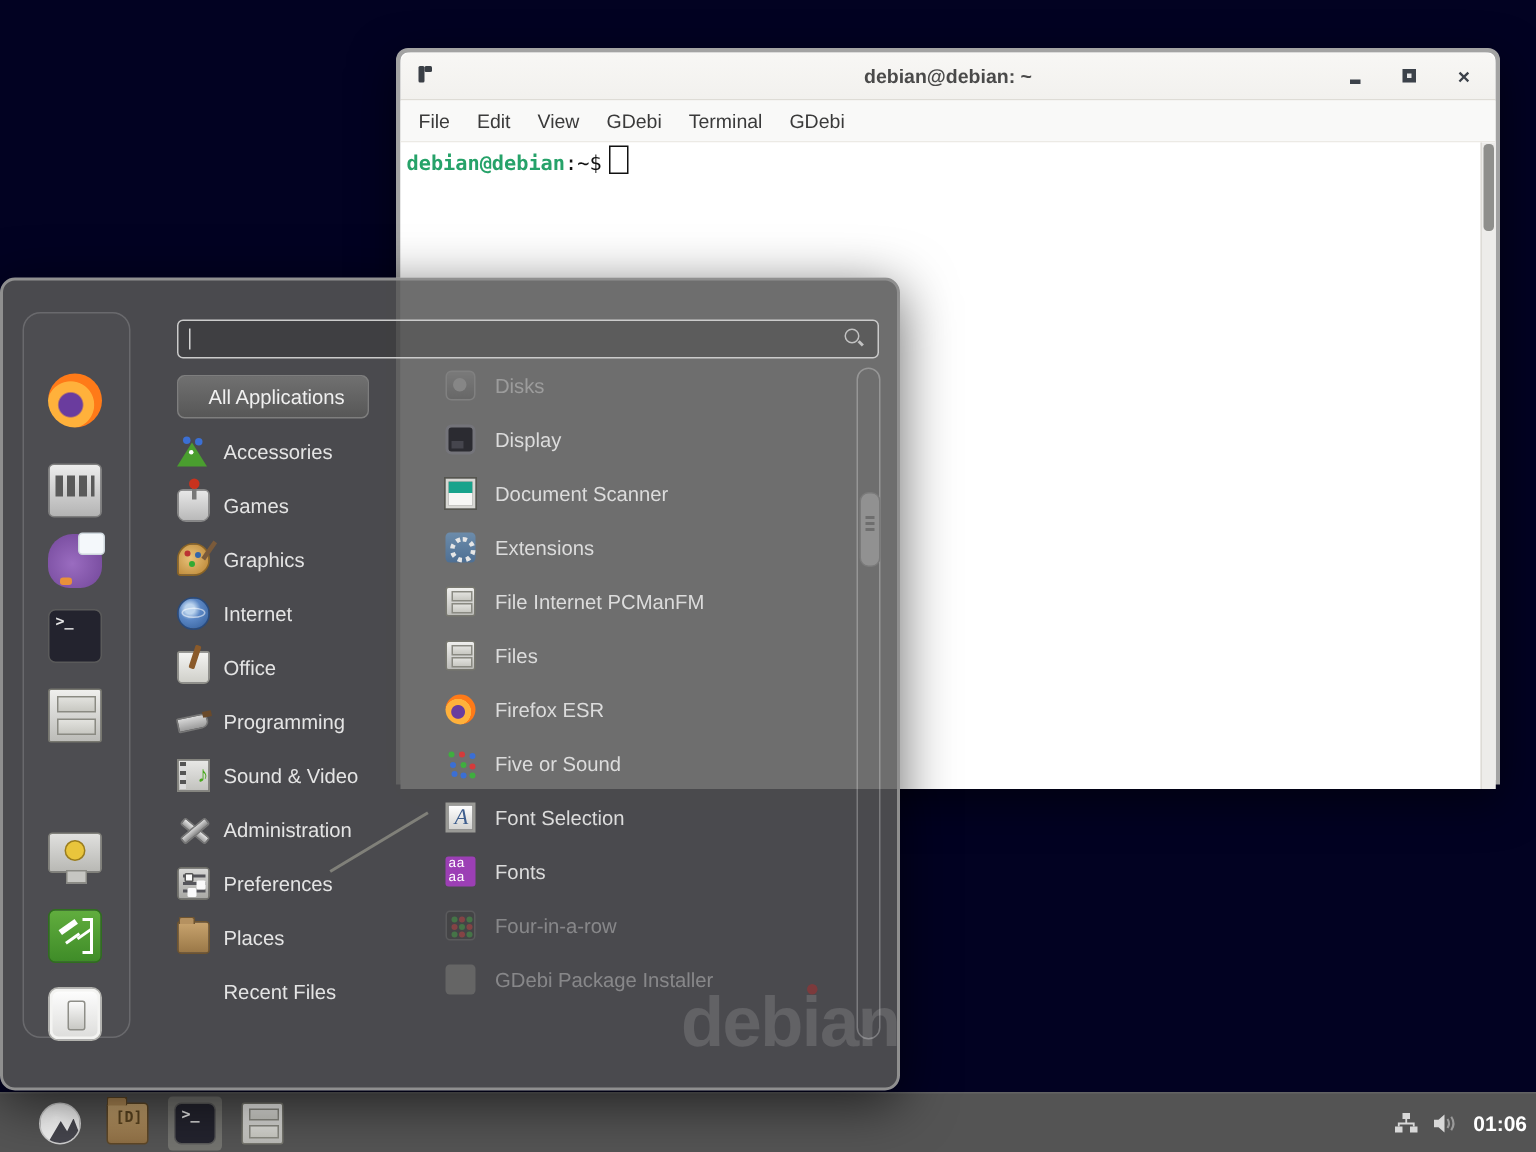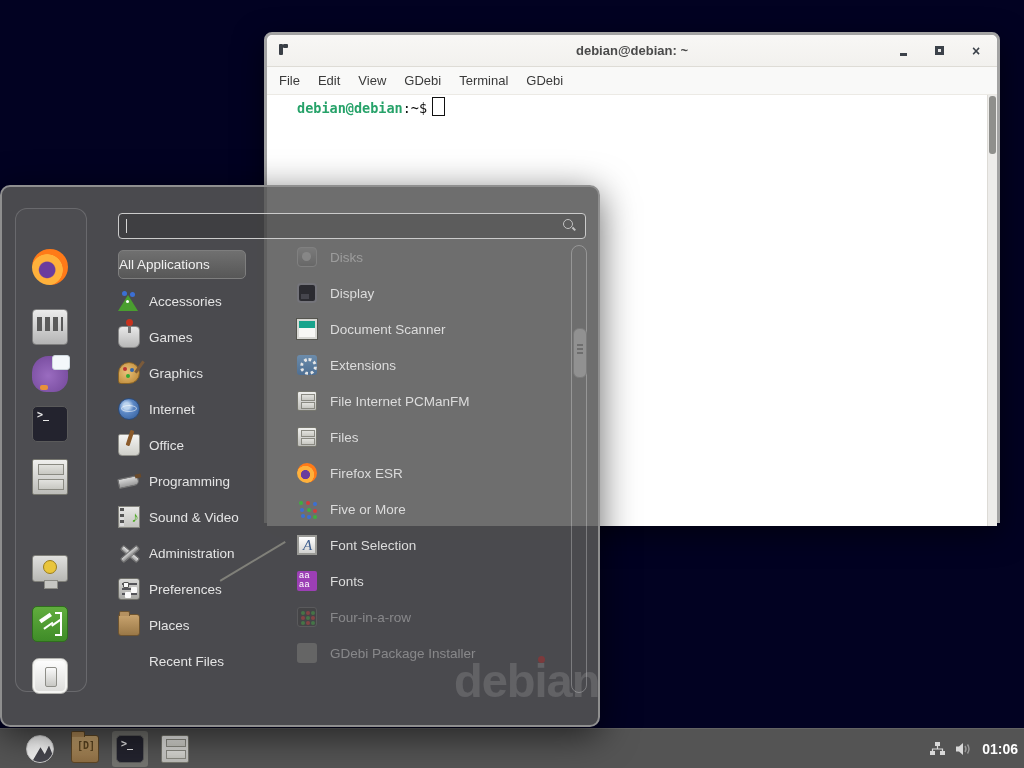--- a/index.html
+++ b/index.html
@@ -30,21 +30,21 @@
   .wbtn-min::before { content:""; position:absolute; left:3px; bottom:2px; width:7px; height:3px; background:#3c424a; }
   .wbtn-max::before { content:""; position:absolute; left:2px; top:2px; width:9px; height:9px; border:3px solid #3c424a; box-sizing:border-box; background:#e8e8e8; }
   .wbtn-close { font-size:14px; font-weight:bold; color:#3c424a; line-height:14px; text-align:center; }
   .menubar {
     height:27px; background:#f9f9f8; border-bottom:1px solid #eceae5;
     display:flex; align-items:center; padding-left:3px;
   }
   .menubar .mitem { font-size:13px; color:#3a3a3a; padding:4px 9px; }
   .term-body { position:relative; height:431px; background:#fff; }
   .prompt-line { position:absolute; left:4px; top:2px; font-family:"DejaVu Sans Mono", monospace; font-size:13.5px; line-height:19px; white-space:pre; }
-  .prompt-user { color:#26a269; font-weight:bold;margin-left:26px; }
+  .prompt-user { color:#26a269; font-weight:bold; }
   .prompt-suffix { color:#111111; }
   .term-cursor { display:inline-block; width:11px; height:17px; border:1.5px solid #111; vertical-align:-3px; margin-left:5px; }
   .term-scrollbar { position:absolute; right:0; top:0; width:9px; height:431px; background:#edecea; border-left:1px solid #dddbd6; }
   .term-thumb { position:absolute; right:1px; top:1px; width:7px; height:58px; background:#8f8f8c; border-radius:3px; }
 
   
   .menu-popup {
     position:absolute; left:0px; top:185px; width:600px; height:542px;
     background:rgba(86,86,86,0.86);
     border:2px solid #8f8f8f; border-radius:10px; box-sizing:border-box;
@@ -65,21 +65,21 @@
   }
   .search-caret { position:absolute; left:7px; top:5px; width:1px; height:14px; background:#d5d5d5; }
   .search-icon { position:absolute; right:9px; top:5px; width:13px; height:13px; }
   .search-icon::before { content:""; position:absolute; left:0; top:0; width:8px; height:8px; border:1.5px solid #c2c2c2; border-radius:50%; }
   .search-icon::after { content:""; position:absolute; left:9px; top:9px; width:4px; height:1.5px; background:#c2c2c2; transform:rotate(45deg); }
 
   .all-apps-btn {
     position:absolute; left:116px; top:63px; width:128px; height:29px;
     border:1px solid #7e7e7e; border-radius:5px;
     background:linear-gradient(#707070,#575757);
-    color:#f0f0f0; font-size:13.5px; line-height:27px; padding-left:0; box-sizing:border-box;
+    color:#f0f0f0; font-size:13.5px; line-height:27px; padding-left:20px; box-sizing:border-box;
   }
   .cat-list { position:absolute; left:116px; top:96px; width:150px; }
   .cat-row { height:36px; display:flex; align-items:center; gap:9px; }
   .cat-row .cat-label { font-size:13.5px; color:#e4e4e4; white-space:nowrap; }
   .cat-icon { width:22px; height:22px; position:relative; flex:none; }
 
   .apps-viewport { position:absolute; left:290px; top:52px; width:278px; height:452px; overflow:hidden; }
   .app-row { height:36px; display:flex; align-items:center; gap:13px; padding-left:5px; }
   .app-row .app-label { font-size:13.5px; color:#dcdcdc; white-space:nowrap; }
   .app-row.faded { opacity:.42; }
@@ -396,21 +396,21 @@
           <span class="app-label">Files</span>
         </div>
 
         <div class="app-row">
           <span class="icon app-icon icon-firefox"></span>
           <span class="app-label">Firefox ESR</span>
         </div>
 
         <div class="app-row">
           <span class="icon app-icon icon-five-or-more"></span>
-          <span class="app-label">Five or More</span>
+          <span class="app-label">Five or Sound</span>
         </div>
 
         <div class="app-row">
           <span class="icon app-icon icon-font-selection"></span>
           <span class="app-label">Font Selection</span>
         </div>
 
         <div class="app-row">
           <span class="icon app-icon icon-fonts"></span>
           <span class="app-label">Fonts</span>

